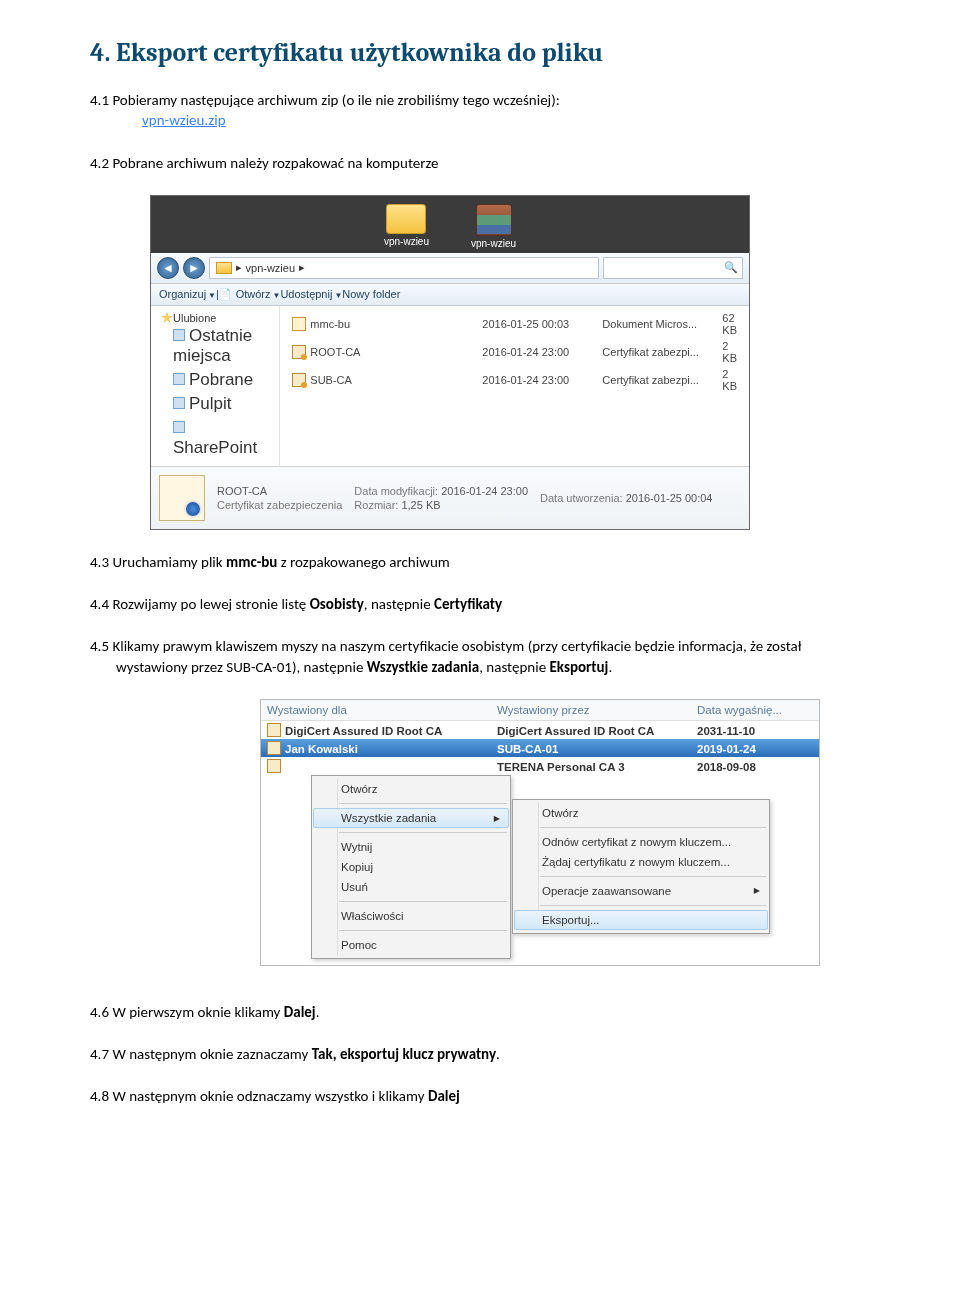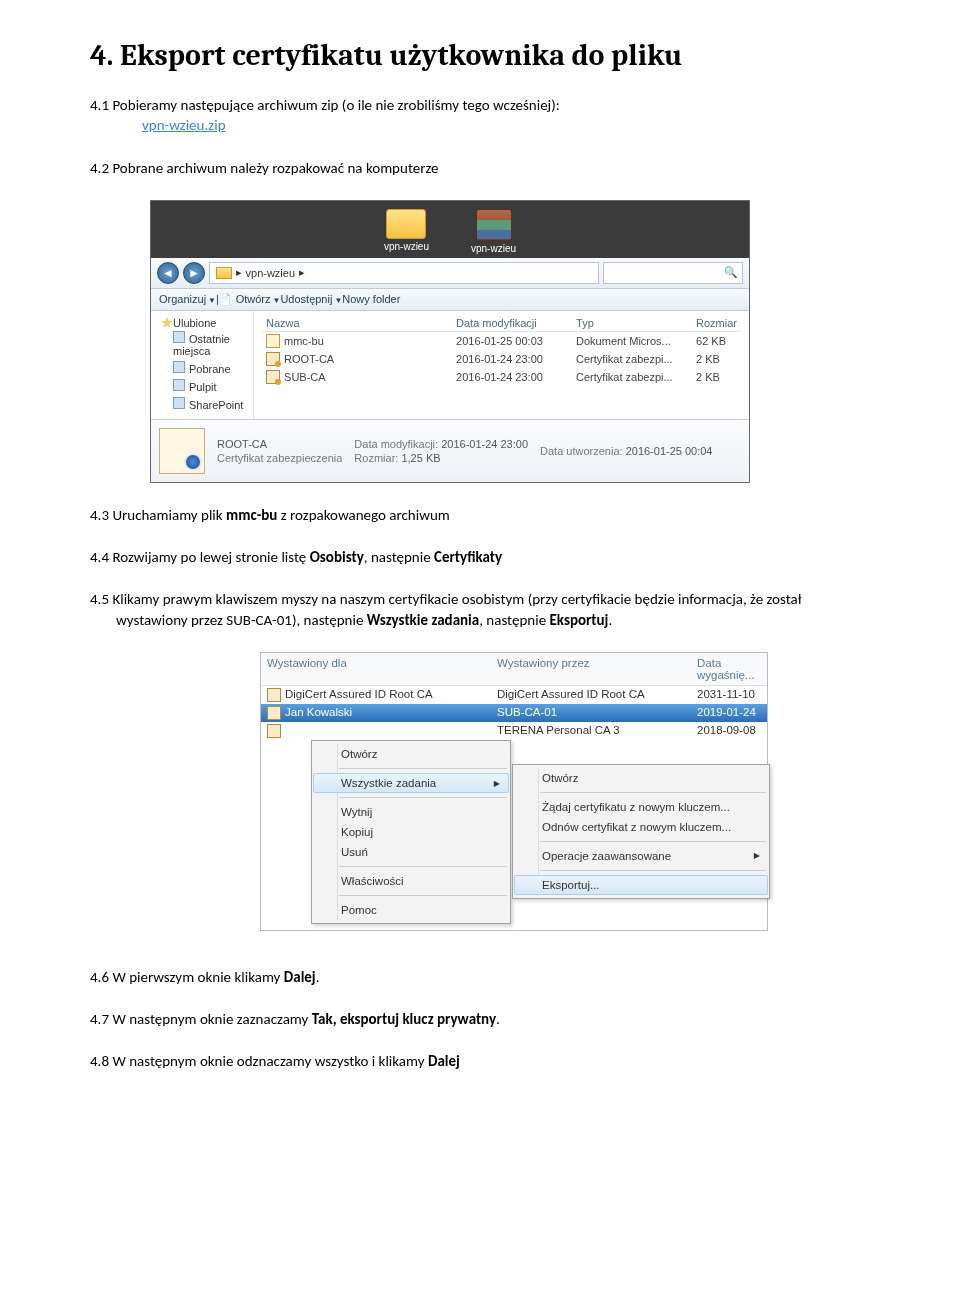--- a/index.html
+++ b/index.html
@@ -6,22 +6,22 @@
   body {
     width: 960px;
     background: #fff;
     font-family: Calibri, Arial, sans-serif;
     color: #000;
     padding: 38px 88px 38px 90px;
     font-size: 15px;
   }
   h2.section-title {
     font-family: Cambria, Georgia, serif;
-    color: #000000;
-    font-size: 30px;
+    color: #0c4a6e;
+    font-size: 26px;
     font-weight: bold;
     margin-bottom: 22px;
   }
   .para {
     font-size: 15px;
     line-height: 1.35;
     margin-bottom: 22px;
   }
   .indent { padding-left: 26px; text-indent: -26px; }
   a.link { color: #3b82f6; text-decoration: underline; }
@@ -99,21 +99,21 @@
     padding: 4px 8px; display: flex; align-items:center;
     border-bottom: 1px solid #c9c9c9;
   }
   .toolbar-row span { color: #25425f; }
   .dd-tri { font-size: 8px; margin-left: 2px; color:#25425f; }
   .body-split { display: flex; background: #fff; }
   .nav-pane {
     width: 155px; border-right: 1px solid #e4e4e4;
     padding: 6px 4px;
   }
-  .nav-grp { font-size: 11px; padding: 2px 4px 2px 18px; color: #333; }
+  .nav-grp { font-size: 17px; padding: 2px 4px 2px 18px; color: #333; }
   .nav-head { padding-left: 6px; color: #333; display:flex; align-items:center; }
   .star-icon {
     width: 12px; height: 12px;
     background: radial-gradient(#ffd76a,#f2a72e);
     clip-path: polygon(50% 0,61% 35%,98% 35%,68% 57%,79% 91%,50% 70%,21% 91%,32% 57%,2% 35%,39% 35%);
   }
   .sq-icon { width: 12px; height: 12px; border: 1px solid #7aa0c2; background:#cfe1f0; display:inline-block; margin-right:4px; }
   .file-pane { flex: 1; padding: 4px 8px; }
   .head-row, .file-row {
     display: grid;
@@ -134,39 +134,39 @@
   .big-cert {
     width: 46px; height: 46px; border: 1px solid #c7b07a;
     background: #fff7e2; position:relative;
   }
   .big-cert::after { content:""; position:absolute; bottom:2px; right:2px; width:14px; height:14px; background:radial-gradient(#4a8de0,#174a8c); border-radius:50%; border:2px solid #e7e7e7; }
   .dp-col { display:flex; flex-direction:column; gap:2px; font-size:11px; color:#555; }
   .dp-lbl { color:#777; }
 
   
   .ctx-frame {
-    width: 508px;
+    width: 560px;
     margin: 0 0 36px 170px;
     border: 1px solid #bbb;
     font-family: "Segoe UI", Arial, sans-serif;
     font-size: 11.5px;
     color: #333;
     background: #fff;
   }
   .ctx-head {
     display:grid; grid-template-columns: 230px 200px 1fr;
     background: #f7f9fb; border-bottom:1px solid #ddd;
     padding: 4px 6px; color:#5a7a9a;
   }
   .ctx-row {
     display:grid; grid-template-columns: 230px 200px 1fr;
     padding: 2px 6px;
   }
   .ctx-row.sel { background: linear-gradient(#5aa0e0,#2a6db8); color:#fff; }
-  .ctx-cell { display:flex; align-items:flex-start; gap:4px; white-space:nowrap; overflow:hidden; }
+  .ctx-cell { display:flex; align-items:flex-end; gap:4px; white-space:nowrap; overflow:hidden;font-weight:bold; }
   .cert-sm { width:14px; height:14px; border:1px solid #b48a3a; background:#f7ebc8; flex:0 0 auto; }
   .menus-layer { position: relative; height: 190px; }
   .menu1 {
     position: absolute; top: 0; left: 50px;
     width: 200px; background: #f3f3f3; border: 1px solid #a0a0a0;
     box-shadow: 2px 2px 4px rgba(0,0,0,.18);
     padding: 3px 1px;
   }
   .menu2 {
     position: absolute; top: 24px; left: 251px;
@@ -246,26 +246,20 @@
         <span class="star-icon"></span>
         <span>Ulubione</span>
       </div>
       <div class="nav-grp"><span class="sq-icon"></span><span>Ostatnie miejsca</span></div>
       <div class="nav-grp"><span class="sq-icon"></span><span>Pobrane</span></div>
       <div class="nav-grp"><span class="sq-icon"></span><span>Pulpit</span></div>
       <div class="nav-grp"><span class="sq-icon"></span><span>SharePoint</span></div>
     </div>
 
     <div class="file-pane">
-      <div class="head-row">
-        <span>Nazwa</span>
-        <span>Data modyfikacji</span>
-        <span>Typ</span>
-        <span>Rozmiar</span>
-      </div>
       <div class="file-row">
         <span class="name-cell">
             <span class="fimg"></span>
             <span>mmc-bu</span>
           </span>
         <span>2016-01-25 00:03</span>
         <span>Dokument Micros...</span>
         <span>62 KB</span>
       </div>
       <div class="file-row">
@@ -366,22 +360,22 @@
       <div class="msep"></div>
       <div class="mitem">Właściwości</div>
       <div class="msep"></div>
       <div class="mitem">Pomoc</div>
     </div>
 
     <div class="menu2">
       <div class="side-strip"></div>
       <div class="mitem">Otwórz</div>
       <div class="msep"></div>
+      <div class="mitem">Odnów certyfikat z nowym kluczem...</div>
       <div class="mitem">Żądaj certyfikatu z nowym kluczem...</div>
-      <div class="mitem">Odnów certyfikat z nowym kluczem...</div>
       <div class="msep"></div>
       <div class="mitem">
         <span>Operacje zaawansowane</span><span class="arrow">▶</span>
       </div>
       <div class="msep"></div>
       <div class="mitem hover">Eksportuj...</div>
     </div>
   </div>
 </div>
 

